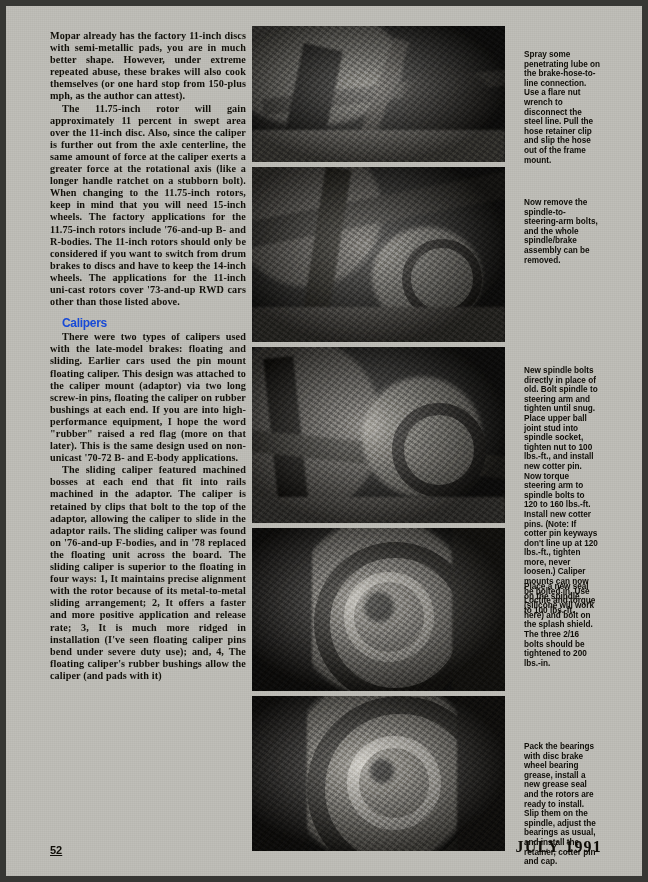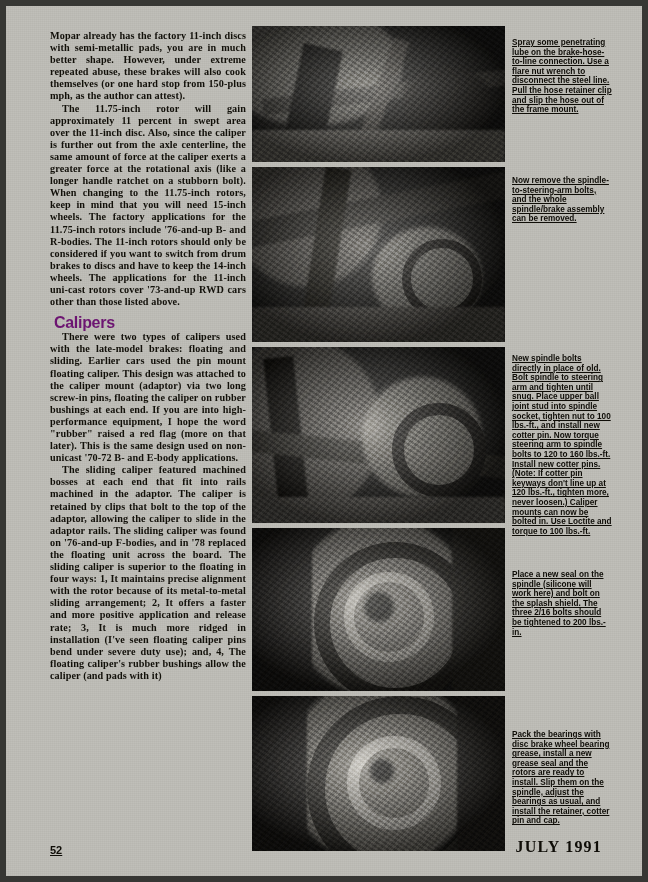--- a/index.html
+++ b/index.html
@@ -51,24 +51,24 @@
     font-size: 10.2px;
     line-height: 12.1px;
     color: #17150f;
     font-weight: bold;
     letter-spacing: .1px;
   }
   .col-left p { margin: 0; text-indent: 12px; }
   .col-left p.first { text-indent: 0; }
   .section-head {
     font-family: "Liberation Sans", sans-serif;
-    font-size: 16px;
-    font-weight: bold;
-    margin: 9px 0 2px 4px;
-    color: #701a75;
+    font-size: 12px;
+    font-weight: bold;
+    margin: 9px 0 2px 12px;
+    color: #1d4ed8;
     letter-spacing: -0.3px;
   }
 
   .col-mid {
     position: absolute;
     left: 246px;
     top: 20px;
     width: 253px;
   }
   .photo {
@@ -89,21 +89,21 @@
     line-height: 9.6px;
     font-weight: bold;
     color: #14120d;
   }
   .cap {
     position: absolute;
     left: 0;
     width: 100px;
     text-align: left;
   }
-  .cap p { margin: 0; text-decoration: underline; }
+  .cap p { margin: 12px; }
 
   
   .folio-left {
     position: absolute;
     left: 44px;
     bottom: 20px;
     font-family: "Liberation Sans", sans-serif;
     font-weight: bold;
     font-size: 11px;
     color: #14120d;
@@ -227,21 +227,21 @@
         <div class="vig"></div>
         <div class="grain"></div>
       </div>
 
     </div>
 
     <div class="col-right">
       <div class="cap" style="top:10px;">
           <p>Spray some penetrating lube on the brake-hose-to-line connection. Use a flare nut wrench to disconnect the steel line. Pull the hose retainer clip and slip the hose out of the frame mount.</p>
         </div>
-      <div class="cap" style="top:148px;">
+      <div class="cap" style="top:158px;">
           <p>Now remove the spindle-to-steering-arm bolts, and the whole spindle/brake assembly can be removed.</p>
         </div>
       <div class="cap" style="top:326px;">
           <p>New spindle bolts directly in place of old. Bolt spindle to steering arm and tighten until snug. Place upper ball joint stud into spindle socket, tighten nut to 100 lbs.-ft., and install new cotter pin. Now torque steering arm to spindle bolts to 120 to 160 lbs.-ft. Install new cotter pins. (Note: If cotter pin keyways don't line up at 120 lbs.-ft., tighten more, never loosen.) Caliper mounts can now be bolted in. Use Loctite and torque to 100 lbs.-ft.</p>
         </div>
       <div class="cap" style="top:542px;">
           <p>Place a new seal on the spindle (silicone will work here) and bolt on the splash shield. The three 2/16 bolts should be tightened to 200 lbs.-in.</p>
         </div>
       <div class="cap" style="top:702px;">
           <p>Pack the bearings with disc brake wheel bearing grease, install a new grease seal and the rotors are ready to install. Slip them on the spindle, adjust the bearings as usual, and install the retainer, cotter pin and cap.</p>

